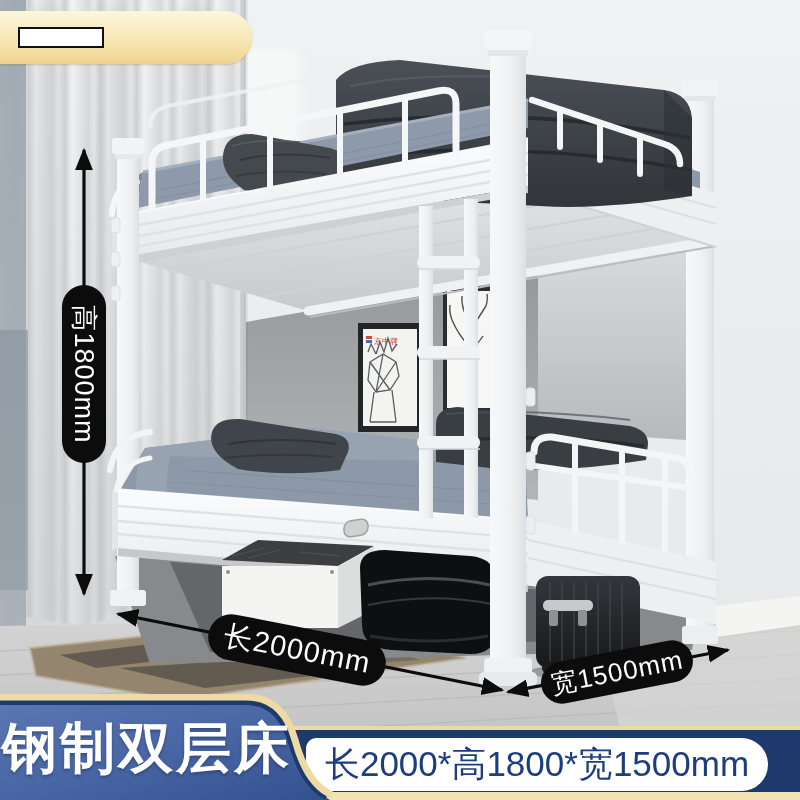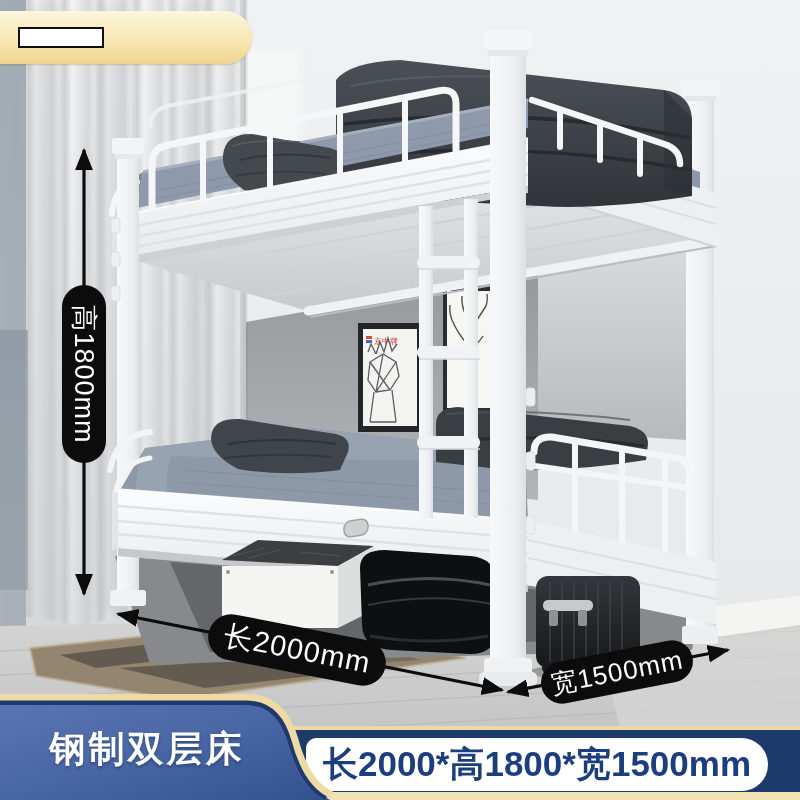--- a/index.html
+++ b/index.html
@@ -19,24 +19,24 @@
     background:linear-gradient(180deg,#fcf6dd 0%,#f7e7b4 55%,#efd48f 100%);
     box-shadow:0 1px 2px rgba(120,90,20,.25);}
   .badge .swatch{width:86px;height:21px;background:#ffffff;border:2.5px solid #101010;}
   .badge .label{font-size:32px;font-weight:600;color:#171717;letter-spacing:5px;line-height:1;}
   
   .gold-strip{position:absolute;left:0;top:792px;width:800px;height:8px;background:#f1e3b4;z-index:5;}
   .navy-band{position:absolute;left:0;top:726px;width:800px;height:66px;background:#1e3a6c;
     border-top:4px solid #ecd9a4;z-index:5;}
   .spec-pill{position:absolute;left:306px;top:738px;width:462px;height:53px;background:#ffffff;
     border-radius:12px 30px 30px 12px;z-index:6;display:flex;align-items:center;justify-content:center;}
-  .spec-pill .spec-text{font-size:35px;font-weight:700;color:#1c3e7e;letter-spacing:0;white-space:nowrap;}
+  .spec-pill .spec-text{font-size:35px;font-weight:400;color:#1c3e7e;letter-spacing:0;white-space:nowrap;}
   .panel-svg{position:absolute;left:0;top:694px;z-index:7;}
   .panel-title{position:absolute;left:10px;top:708px;width:274px;height:82px;z-index:8;
-    display:flex;align-items:center;justify-content:center;font-size:36px;font-weight:800;color:#ffffff;
+    display:flex;align-items:center;justify-content:center;font-size:55px;font-weight:800;color:#ffffff;
     letter-spacing:3px;text-shadow:0 2px 3px rgba(10,25,60,.35);white-space:nowrap;}
 </style>
 </head>
 <body>
 
 <div class="stage">
 
   <svg class="photo" width="800" height="730" viewBox="0 0 800 730">
     <defs>
       <filter id="soft" x="-50%" y="-50%" width="200%" height="200%">

